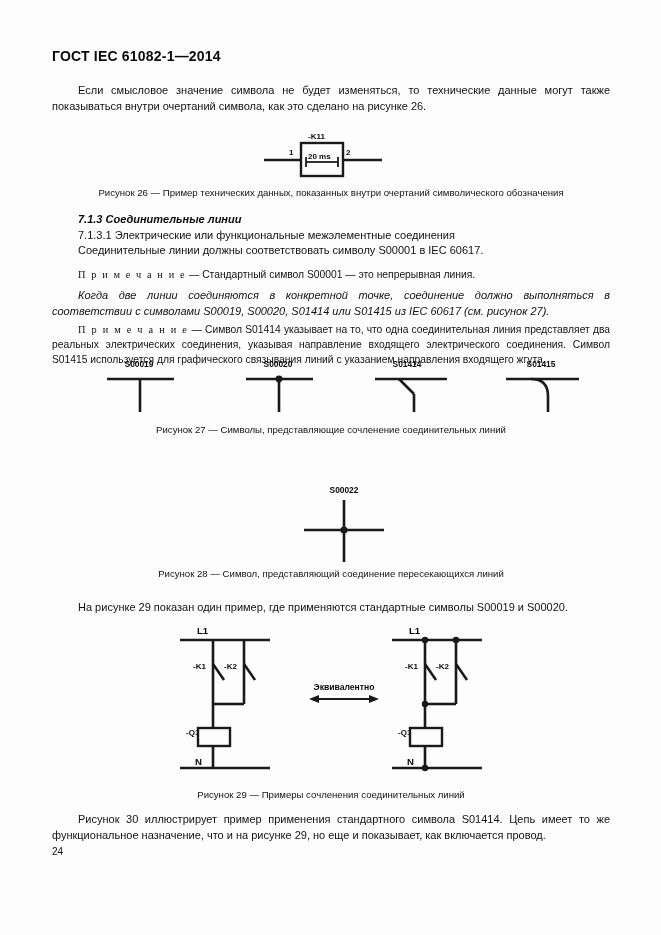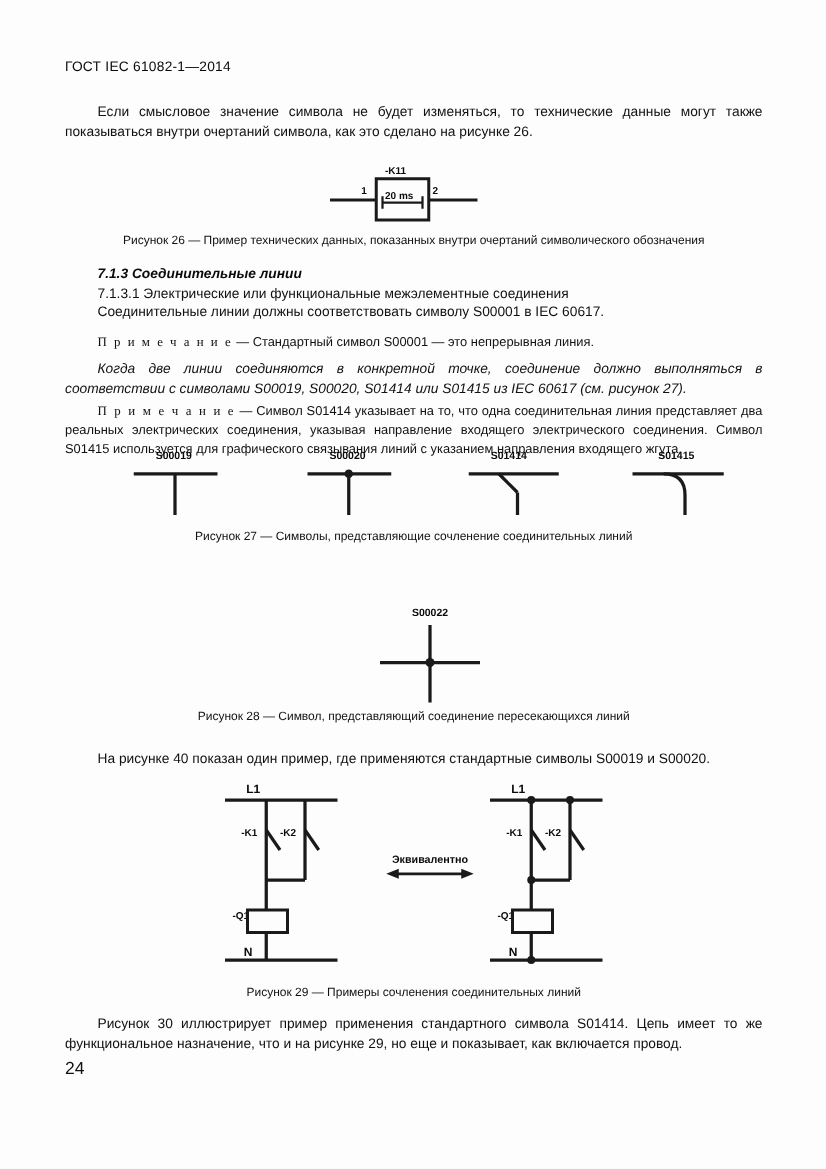--- a/index.html
+++ b/index.html
@@ -25,22 +25,22 @@
     left: 52px;
     top: 0;
     width: 560px;
     height: 935px;
   }
 
   .doc-header {
     position: absolute;
     left: 0;
     top: 48px;
-    font-size: 11px;
-    font-weight: normal;
+    font-size: 14px;
+    font-weight: bold;
     letter-spacing: 0.2px;
     color: #0a0a0a;
   }
 
   .para {
     position: absolute;
     font-size: 11px;
     line-height: 15.5px;
     color: #111;
     text-align: justify;
@@ -80,21 +80,21 @@
     width: 558px;
     text-align: center;
     font-size: 9.6px;
     color: #111;
   }
 
   .pagenum {
     position: absolute;
     left: 0;
     top: 846px;
-    font-size: 14px;
+    font-size: 10px;
     color: #111;
   }
 
   
   .fig {
     position: absolute;
   }
   .fig svg { display: block; }
 
   .symlabel {
@@ -211,21 +211,21 @@
     <svg width="120" height="80" viewBox="0 0 120 80">
       <text class="symlabel" x="60" y="9" text-anchor="middle">S00022</text>
       <line x1="20" y1="46" x2="100" y2="46" stroke="#1a1a1a" stroke-width="2.6"></line>
       <line x1="60" y1="16" x2="60" y2="78" stroke="#1a1a1a" stroke-width="2.6"></line>
       <circle cx="60" cy="46" r="3.6" fill="#1a1a1a"></circle>
     </svg>
   </div>
 
   <div class="figcap" style="top:568px;left:0;">Рисунок 28 — Символ, представляющий соединение пересекающихся линий</div>
 
-  <div class="para indent" style="top:600px;left:0;">На рисунке 40 показан один пример, где применяются стандартные символы S00019 и S00020.</div>
+  <div class="para indent" style="top:600px;left:0;">На рисунке 29 показан один пример, где применяются стандартные символы S00019 и S00020.</div>
 
   <div class="fig" style="left:115px; top:622px;text-align:right;">
     <svg width="330" height="155" viewBox="0 0 330 155">
 
       <g>
         <text class="ckt-label" x="30" y="12">L1</text>
 
         <line x1="13" y1="18" x2="103" y2="18" stroke="#1a1a1a" stroke-width="2.6"></line>
 
         <line x1="46" y1="18" x2="46" y2="42" stroke="#1a1a1a" stroke-width="2.6"></line>

